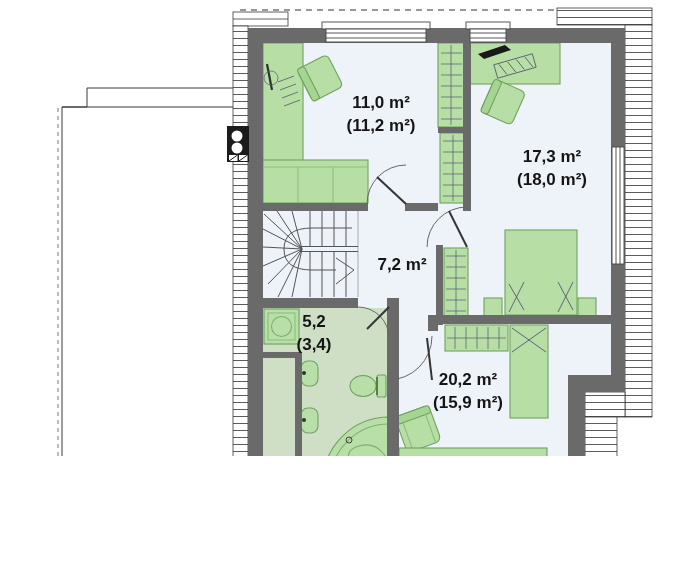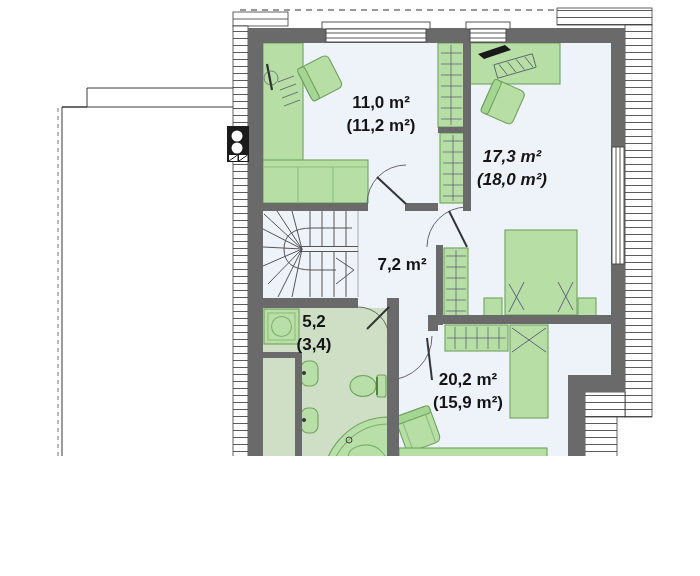--- a/index.html
+++ b/index.html
@@ -274,21 +274,21 @@
     <line x1="229" y1="161" x2="237.5" y2="155" stroke="#1b1b1b" stroke-width="1"></line>
     <rect x="239" y="155" width="8.5" height="6" fill="#fff"></rect>
     <line x1="239" y1="161" x2="247.5" y2="155" stroke="#1b1b1b" stroke-width="1"></line>
   </g>
 </svg>
 
 <div class="room-label" style="left:381px;top:114px;">
   <div>11,0 m²</div>
   <div>(11,2 m²)</div>
 </div>
-<div class="room-label" style="left:512px;top:168px;font-style:italic;">
+<div class="room-label" style="left:552px;top:168px;">
   <div>17,3 m²</div>
   <div>(18,0 m²)</div>
 </div>
 <div class="room-label" style="left:402px;top:265px;">
   <div>7,2 m²</div>
 </div>
 <div class="room-label" style="left:314px;top:333px;">
   <div>5,2</div>
   <div>(3,4)</div>
 </div>

